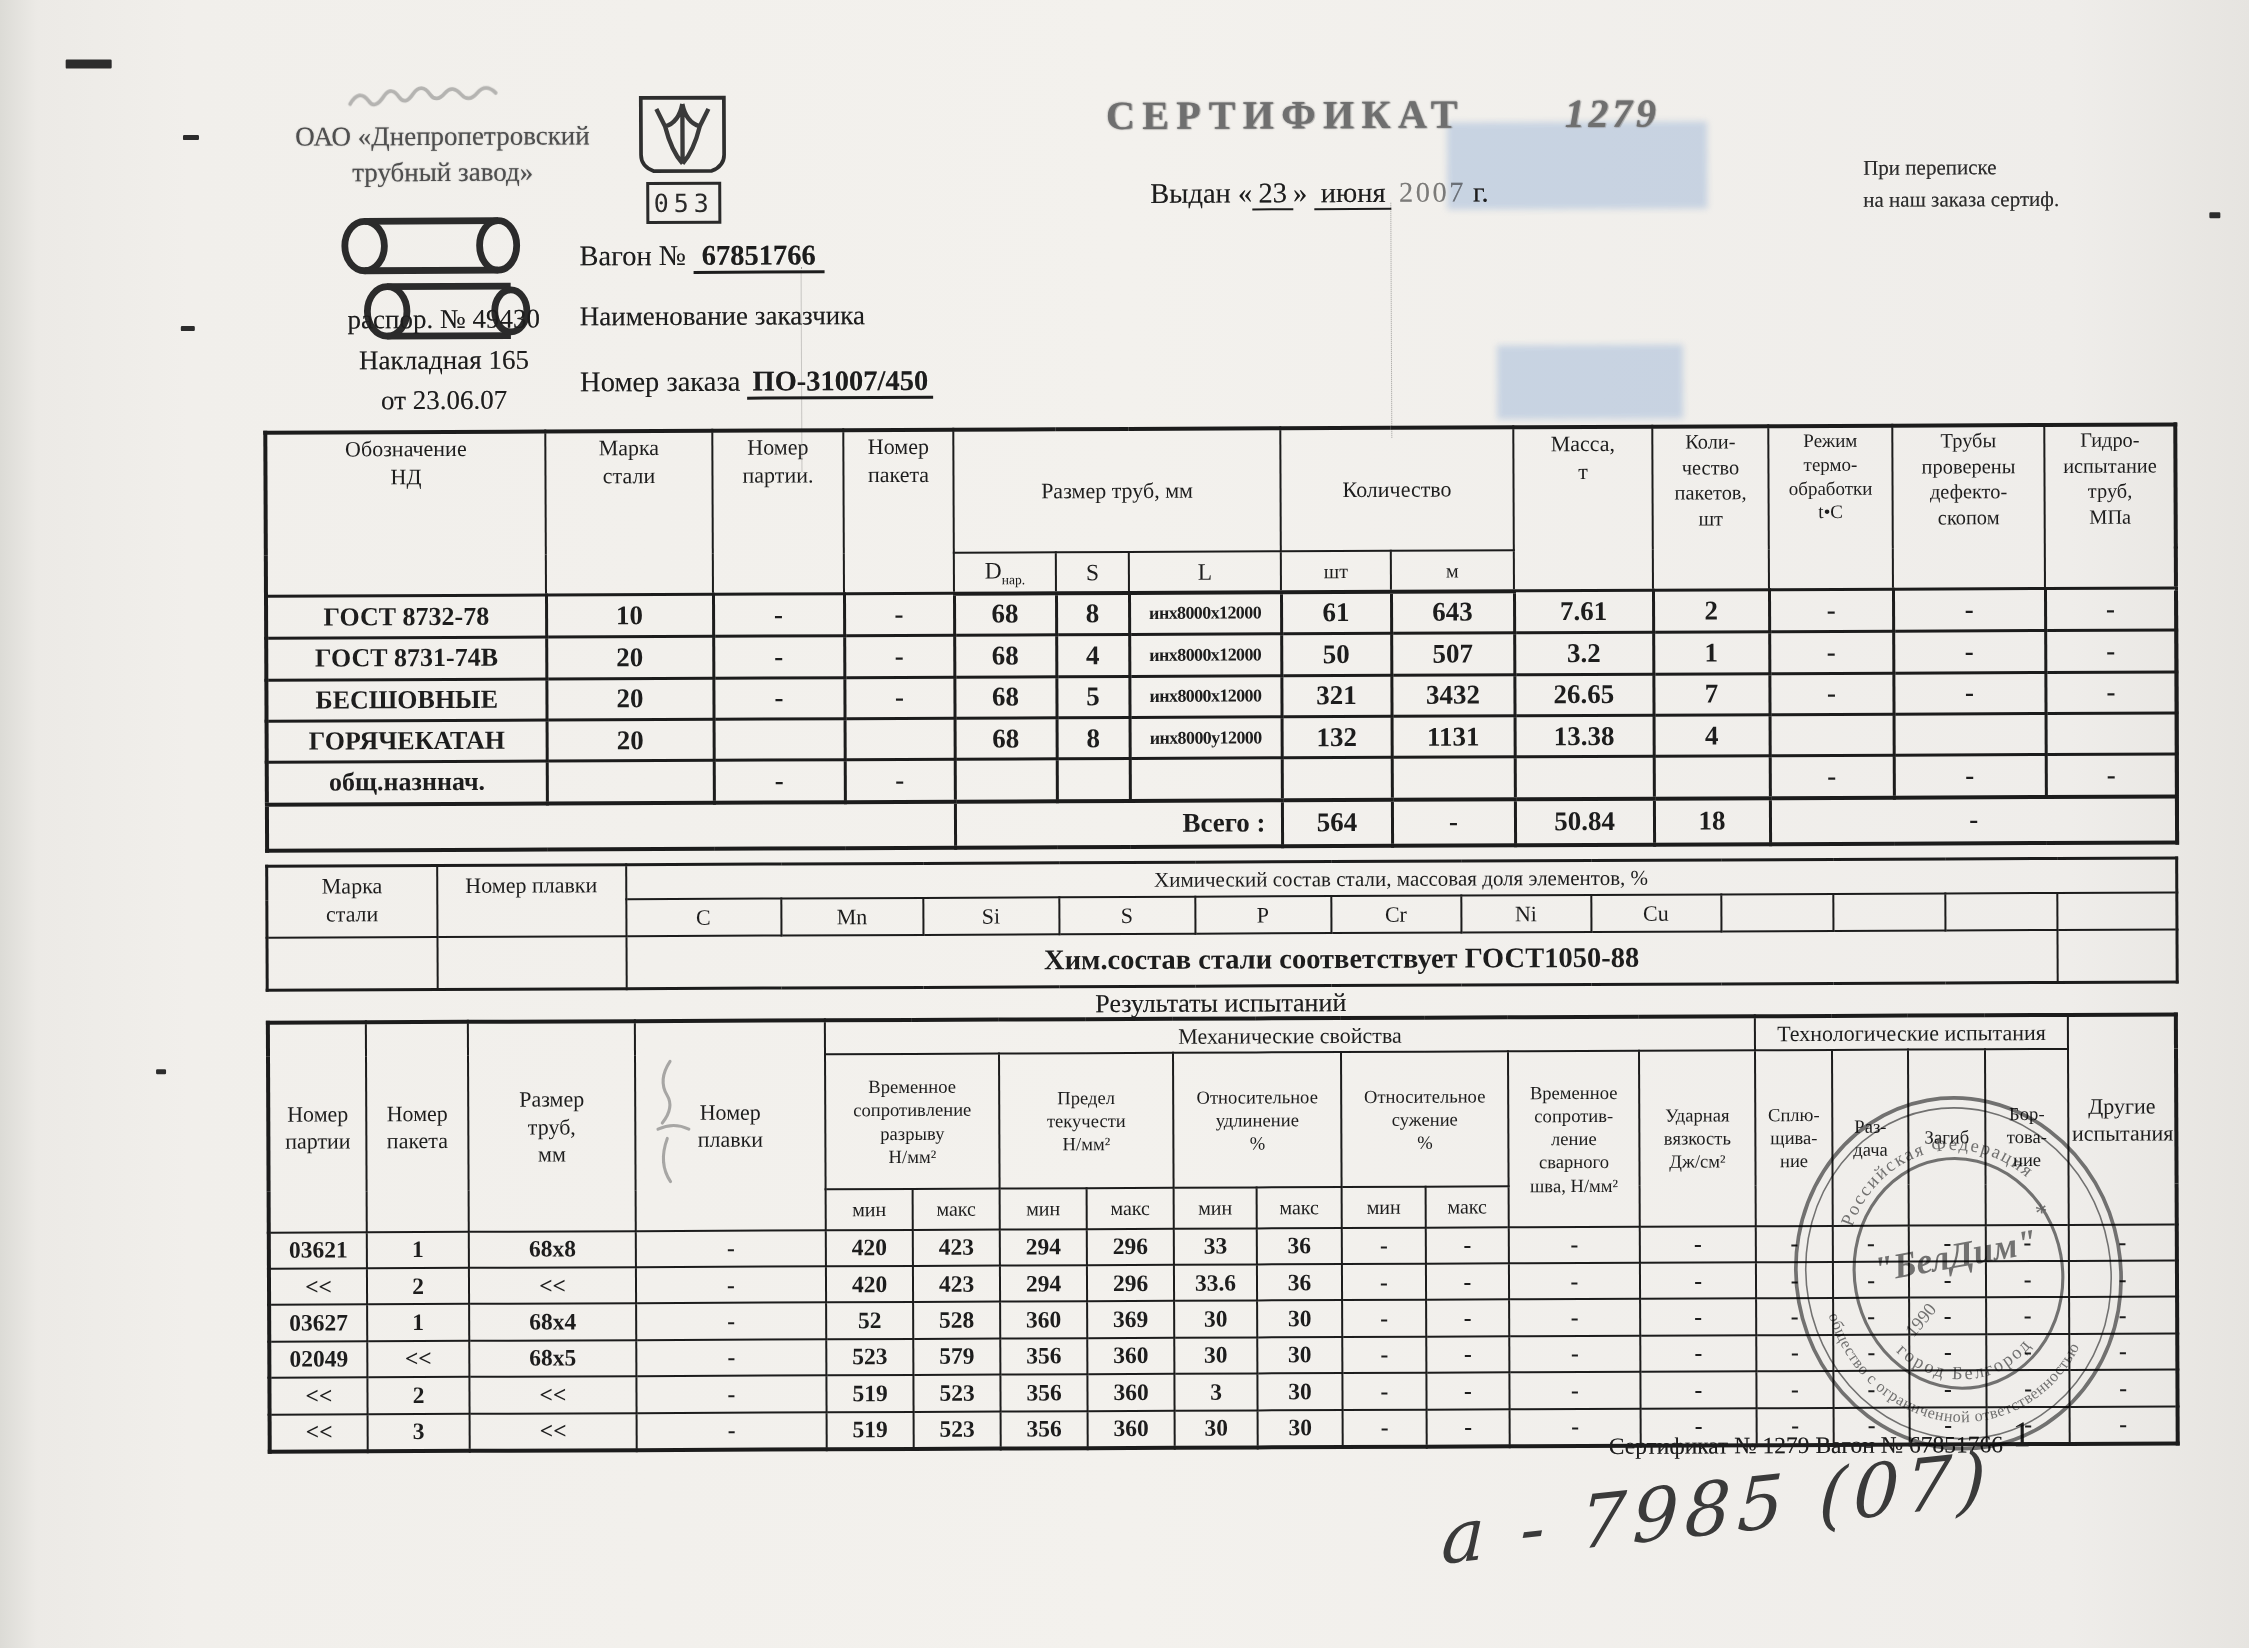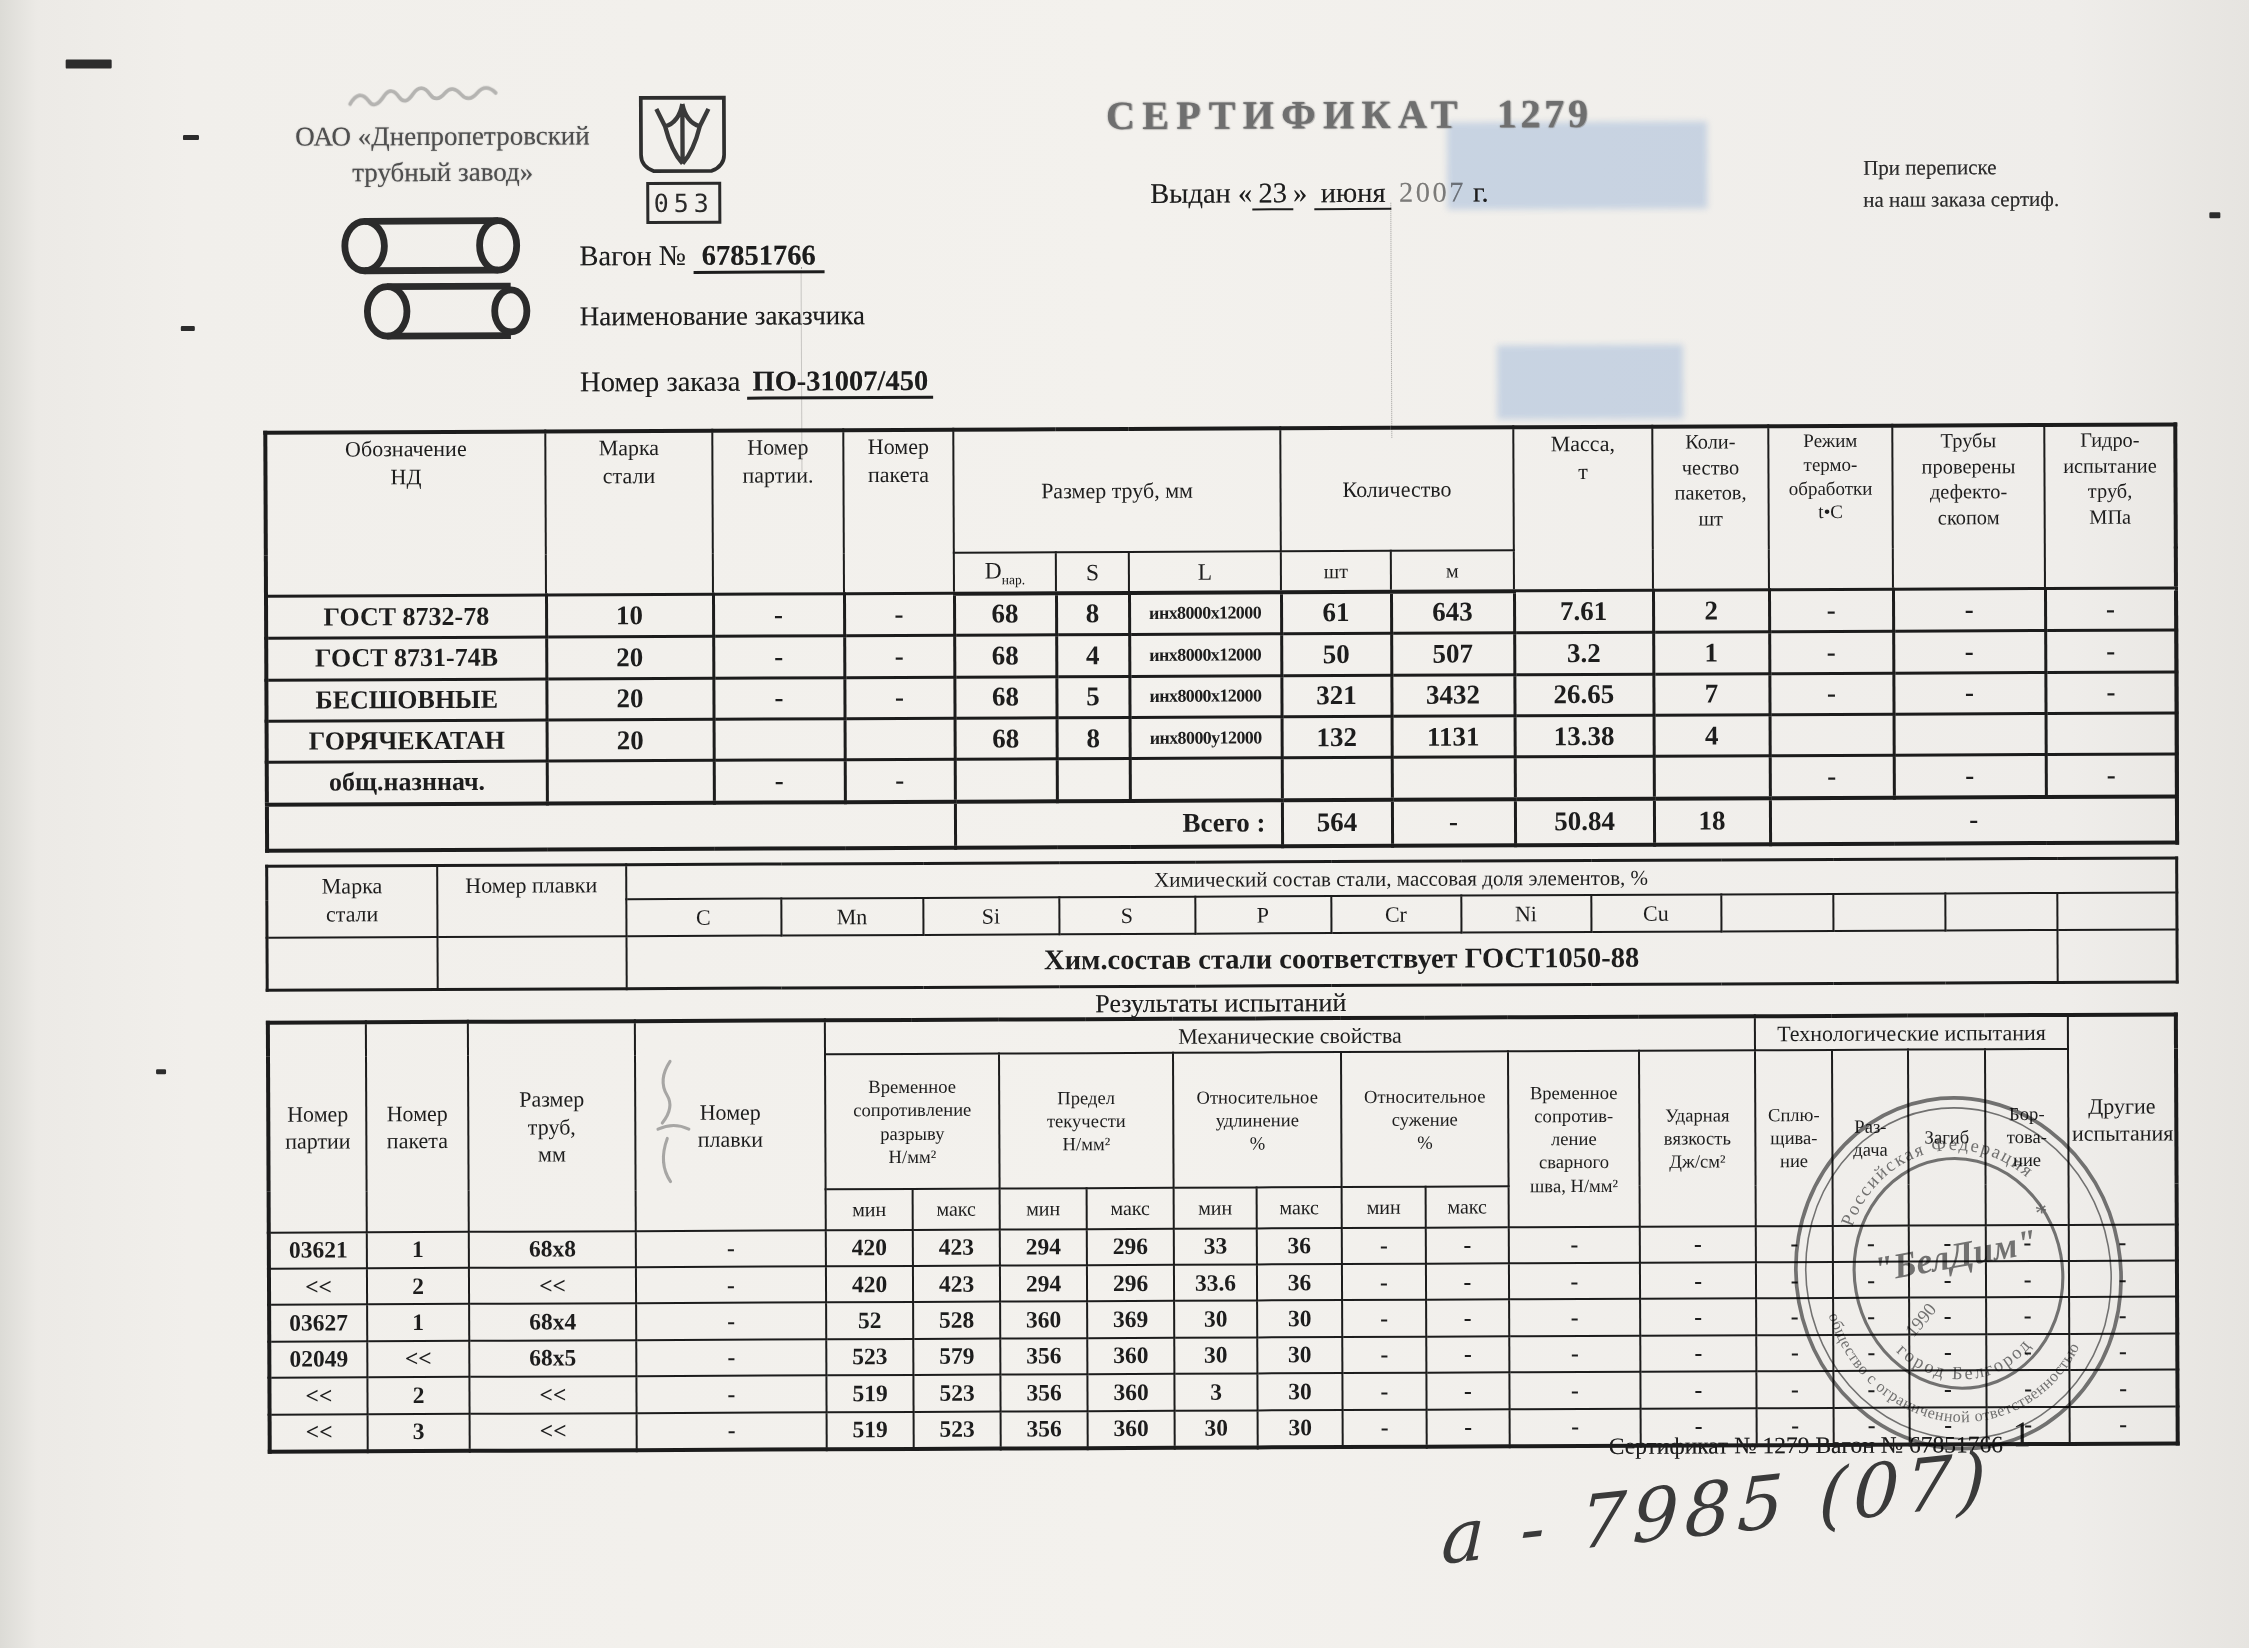--- a/index.html
+++ b/index.html
@@ -46,21 +46,21 @@
     font-family:"DejaVu Sans Mono",monospace;font-size:25px;letter-spacing:5px;
     display:flex;align-items:center;justify-content:center;color:#2a2a2a;}
   .disp{left:313px;top:296px;width:266px;text-align:center;font-size:27px;line-height:1.5;}
   .wagon{left:582px;top:238px;font-size:28.5px;}
   .wagon b{border-bottom:3.1px solid #1d1d1d;padding:0 8.7px;}
   .cust{left:582px;top:299px;font-size:27px;}
   .order{left:582px;top:364px;font-size:28.5px;}
   .order b{border-bottom:3.7px solid #1d1d1d;padding:0 5px;}
   .title{left:1109px;top:92px;font-size:40px;font-weight:700;letter-spacing:7.4px;color:#6f6f6f;
     text-shadow:0 0 1.9px rgba(100,100,100,.8),1.2px 0.6px 0 rgba(120,120,120,.35);}
-  .title .num{margin-left:32px;letter-spacing:3.7px;}
+  .title .num{margin-left:100px;letter-spacing:3.7px;font-style:italic;}
   .issued{left:1153px;top:178px;font-size:28.5px;}
   .issued .yr{opacity:.55;letter-spacing:2.5px;}
   .note{left:1866px;top:156px;width:335px;font-size:21px;line-height:1.5;color:#2c2c2c;}
   
   .footer-line{left:1606px;top:1435px;font-size:23.5px;}
   .pageno{left:2010px;top:1417px;font-size:36px;}
   .handwriting{left:1437px;top:1468px;font-size:73px;font-style:italic;color:#3a3a3a;
     transform:rotate(-6deg) skewX(-8deg);letter-spacing:6.2px;font-family:"DejaVu Serif",serif;}
   
   .speck{position:absolute;background:#2c2c2c;border-radius:1.2px;}
@@ -106,20 +106,25 @@
     <g fill="none" stroke="#2b2b2b" stroke-width="11">
       <ellipse cx="52" cy="62" rx="32" ry="40"></ellipse>
       <path d="M52 22 h216 M52 102 h216"></path>
       <ellipse cx="268" cy="62" rx="30" ry="40"></ellipse>
       <ellipse cx="88" cy="168" rx="32" ry="40"></ellipse>
       <path d="M88 128 h200 M88 208 h200"></path>
       <ellipse cx="288" cy="168" rx="26" ry="34"></ellipse>
     </g>
   </svg>
 
+  <div class="abs disp soft">
+    <div>распор. № 49430</div>
+    <div>Накладная  165</div>
+    <div>от 23.06.07</div>
+  </div>
 
   <div class="abs wagon soft">
     <span>Вагон №</span>
     <b>67851766</b>
   </div>
   <div class="abs cust soft">Наименование заказчика</div>
   <div class="abs order soft">
     <span>Номер заказа</span>
     <b>ПО-31007/450</b>
   </div>

